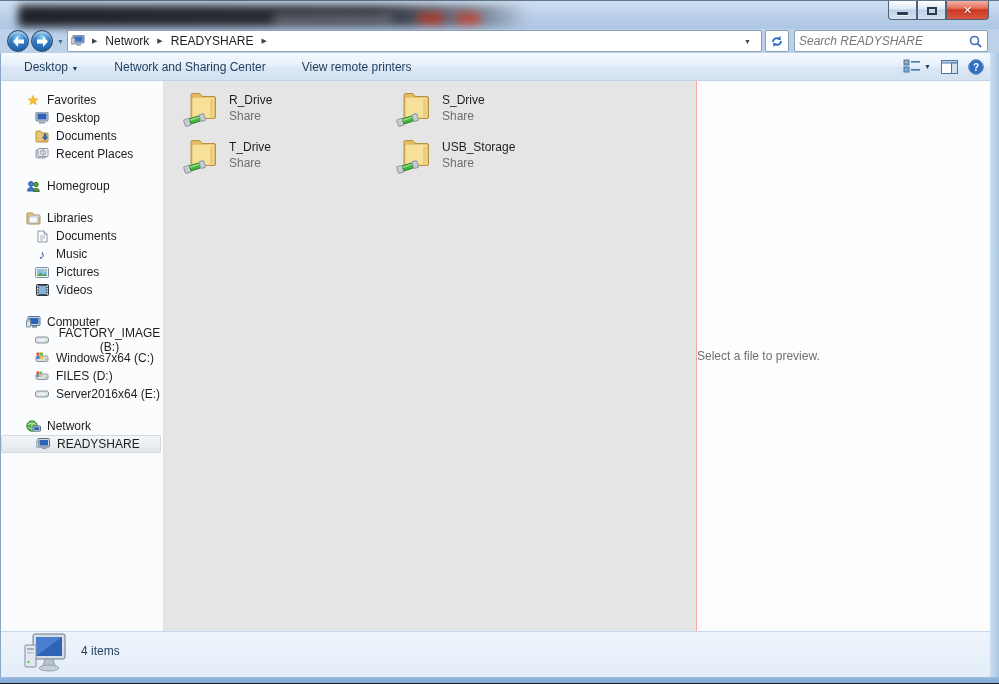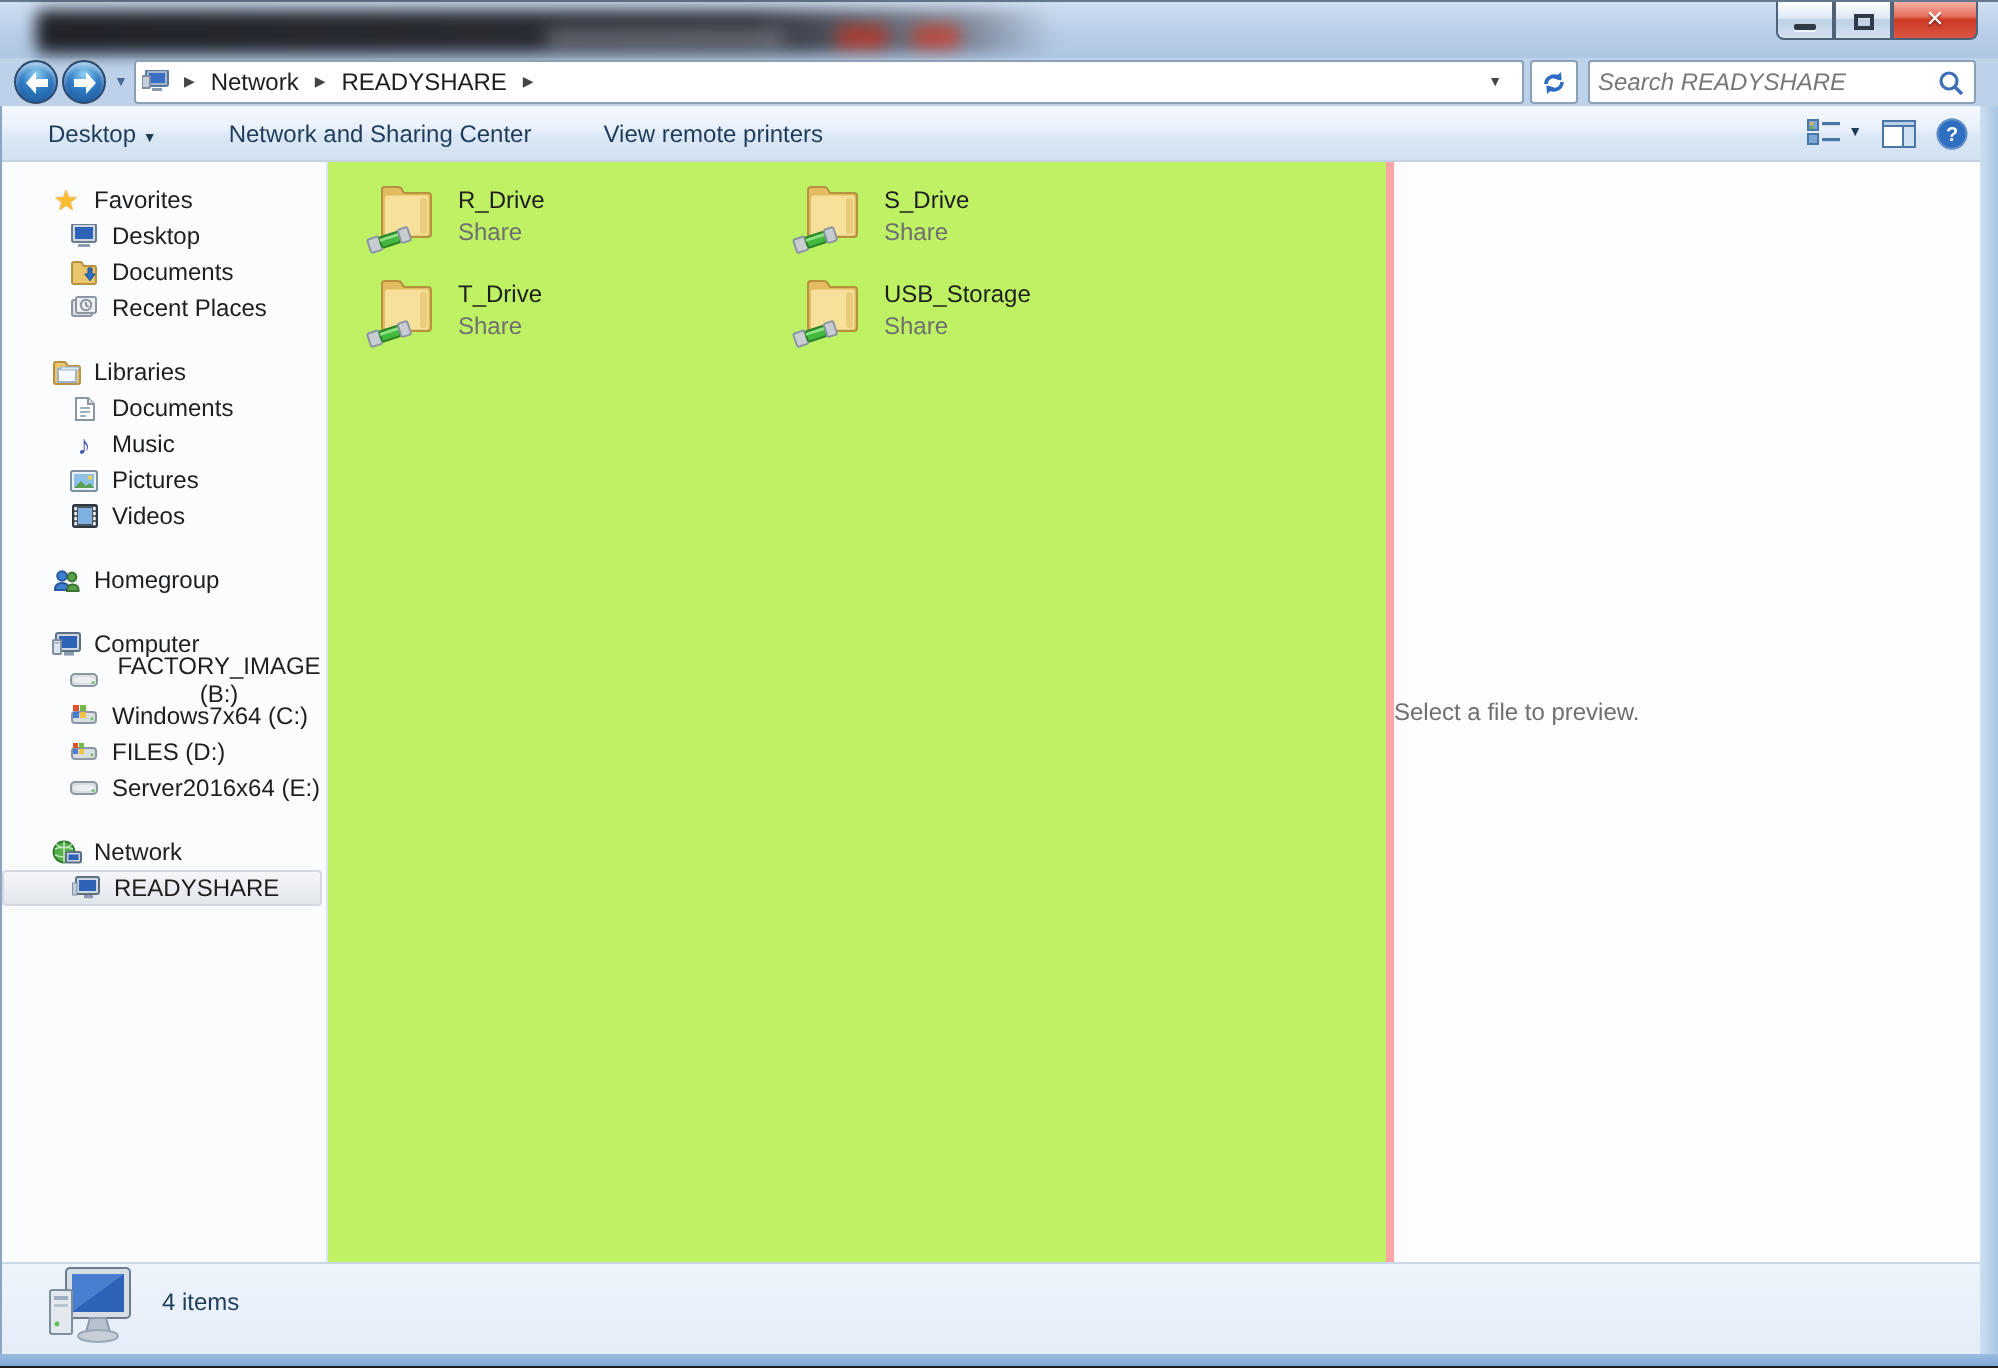--- a/index.html
+++ b/index.html
@@ -65,21 +65,21 @@
   .tb-btn { padding:4px 10px; color:#1e3c5a; border:1px solid transparent; border-radius:2px; white-space:nowrap; }
   .tb-btn:first-child { margin-left:12px; }
   .tb-sep { width:14px; }
   .tb-right { margin-left:auto; display:flex; align-items:center; margin-right:14px; gap:10px; }
   .tb-icon { display:flex; align-items:center; gap:3px; }
   .drop-arrow { font-size:7px; color:#1e3c5a; }
 
   
   .main { position:absolute; left:1px; top:80px; width:989px; height:550px; background:#fff; display:flex; }
   .sidebar { width:163px; background:#fafcfe; border-right:1px solid #d6e5f3; padding-top:10px; overflow:hidden; }
-  .content { width:533px; border-right:4px solid #fca5a5; position:relative; background:#bef264; }
+  .content { width:533px; border-right:1px solid #fca5a5; position:relative; background:#e5e5e5; }
   .preview { flex:1; background:#fdfdfe; display:flex; align-items:center; justify-content:flex-start; }
   .preview-text { color:#6f6f6f; }
 
   
   .nav-section { margin-bottom:14px; }
   .nav-head, .nav-item { display:flex; align-items:center; height:18px; }
   .nav-head { padding-left:24px; }
   .nav-item { padding-left:33px;text-align:center; }
   .nav-head .txt { margin-left:6px; }
   .nav-item .txt { margin-left:6px; }
@@ -264,20 +264,34 @@
               </svg>
           </span>
           <span class="txt">Recent Places</span>
         </div>
       </div>
 
       <div class="nav-section">
         <div class="nav-head">
           <span class="ic">
             <svg width="15" height="13" viewBox="0 0 15 13">
+                <circle cx="5" cy="4" r="2.4" fill="#3f7fd4" stroke="#2a5a9e"></circle>
+                <circle cx="10" cy="4.5" r="2.2" fill="#58a04a" stroke="#3c7332"></circle>
+                <path d="M1.5 11 Q1.5 7.5 5 7.5 Q8.5 7.5 8.5 11 Z" fill="#3f7fd4" stroke="#2a5a9e"></path>
+                <path d="M7.5 11.5 Q7.5 8.3 10.3 8.3 Q13.3 8.3 13.3 11.5 Z" fill="#58a04a" stroke="#3c7332"></path>
+              </svg>
+          </span>
+          <span class="txt">Homegroup</span>
+        </div>
+      </div>
+
+      <div class="nav-section">
+        <div class="nav-head">
+          <span class="ic">
+            <svg width="15" height="13" viewBox="0 0 15 13">
                 <path d="M1 3 L1 11 Q1 12 2 12 L13 12 Q14 12 14 11 L14 4 Q14 3 13 3 L8 3 L7 1.5 Q6.7 1 6 1 L2 1 Q1 1 1 2 Z" fill="#e9c56d" stroke="#b6913f"></path>
                 <rect x="3" y="4.5" width="9" height="6.5" fill="#f6fafe" stroke="#9db4cc"></rect>
                 <rect x="4.5" y="3.5" width="9" height="1.5" fill="#dce9f6" stroke="#9db4cc" stroke-width=".5"></rect>
               </svg>
           </span>
           <span class="txt">Libraries</span>
         </div>
         <div class="nav-item">
           <span class="ic">
             <svg width="11" height="13" viewBox="0 0 11 13">
@@ -314,34 +328,20 @@
                 <rect x="1.2" y="4" width="1.2" height="1.6" fill="#fff"></rect>
                 <rect x="1.2" y="6.5" width="1.2" height="1.6" fill="#fff"></rect>
                 <rect x="1.2" y="9" width="1.2" height="1.6" fill="#fff"></rect>
                 <rect x="10.6" y="1.5" width="1.2" height="1.6" fill="#fff"></rect>
                 <rect x="10.6" y="4" width="1.2" height="1.6" fill="#fff"></rect>
                 <rect x="10.6" y="6.5" width="1.2" height="1.6" fill="#fff"></rect>
                 <rect x="10.6" y="9" width="1.2" height="1.6" fill="#fff"></rect>
               </svg>
           </span>
           <span class="txt">Videos</span>
-        </div>
-      </div>
-
-      <div class="nav-section">
-        <div class="nav-head">
-          <span class="ic">
-            <svg width="15" height="13" viewBox="0 0 15 13">
-                <circle cx="5" cy="4" r="2.4" fill="#3f7fd4" stroke="#2a5a9e"></circle>
-                <circle cx="10" cy="4.5" r="2.2" fill="#58a04a" stroke="#3c7332"></circle>
-                <path d="M1.5 11 Q1.5 7.5 5 7.5 Q8.5 7.5 8.5 11 Z" fill="#3f7fd4" stroke="#2a5a9e"></path>
-                <path d="M7.5 11.5 Q7.5 8.3 10.3 8.3 Q13.3 8.3 13.3 11.5 Z" fill="#58a04a" stroke="#3c7332"></path>
-              </svg>
-          </span>
-          <span class="txt">Homegroup</span>
         </div>
       </div>
 
       <div class="nav-section">
         <div class="nav-head">
           <span class="ic">
             <svg width="15" height="13" viewBox="0 0 15 13">
                 <rect x="2" y="0.5" width="12" height="9" rx="1" fill="#cfd8e2" stroke="#5d6f82"></rect>
                 <rect x="3.5" y="2" width="9" height="6" fill="#2f63b8"></rect>
                 <rect x="6" y="10" width="5" height="1.8" fill="#8a9bb0"></rect>

